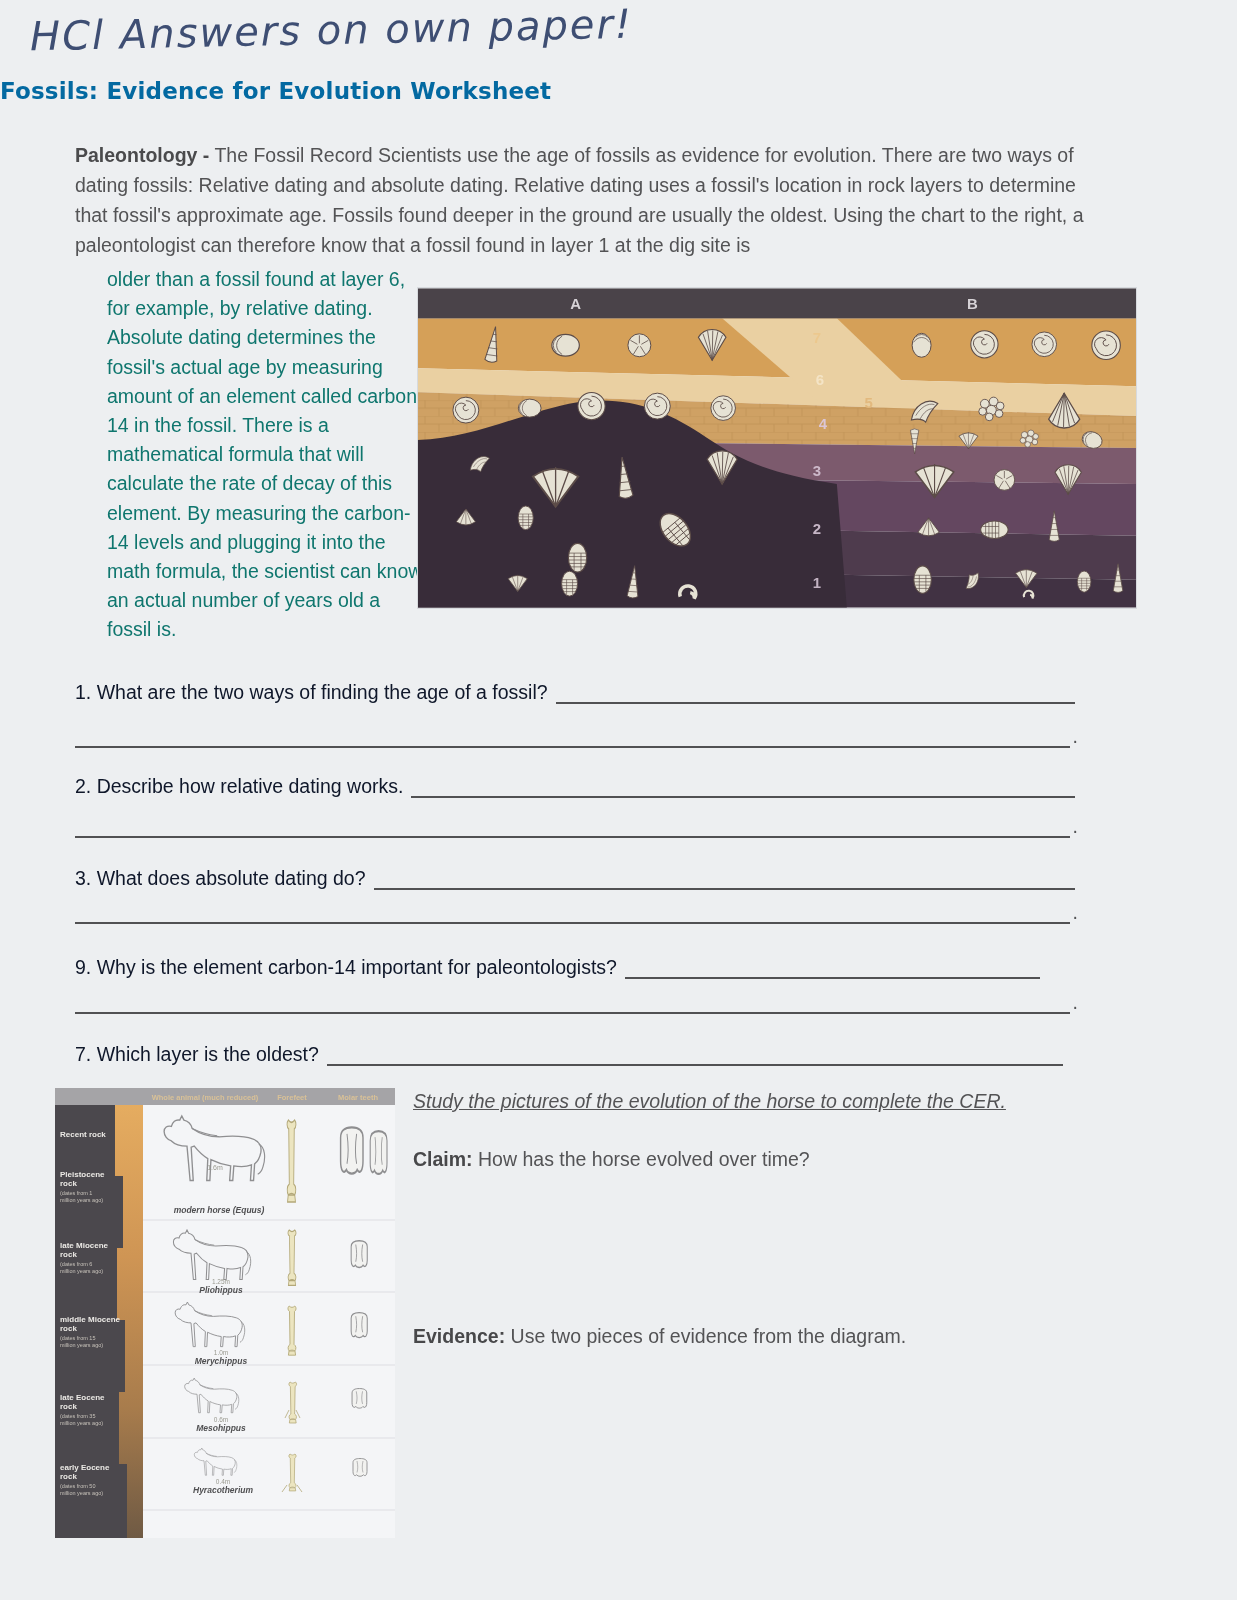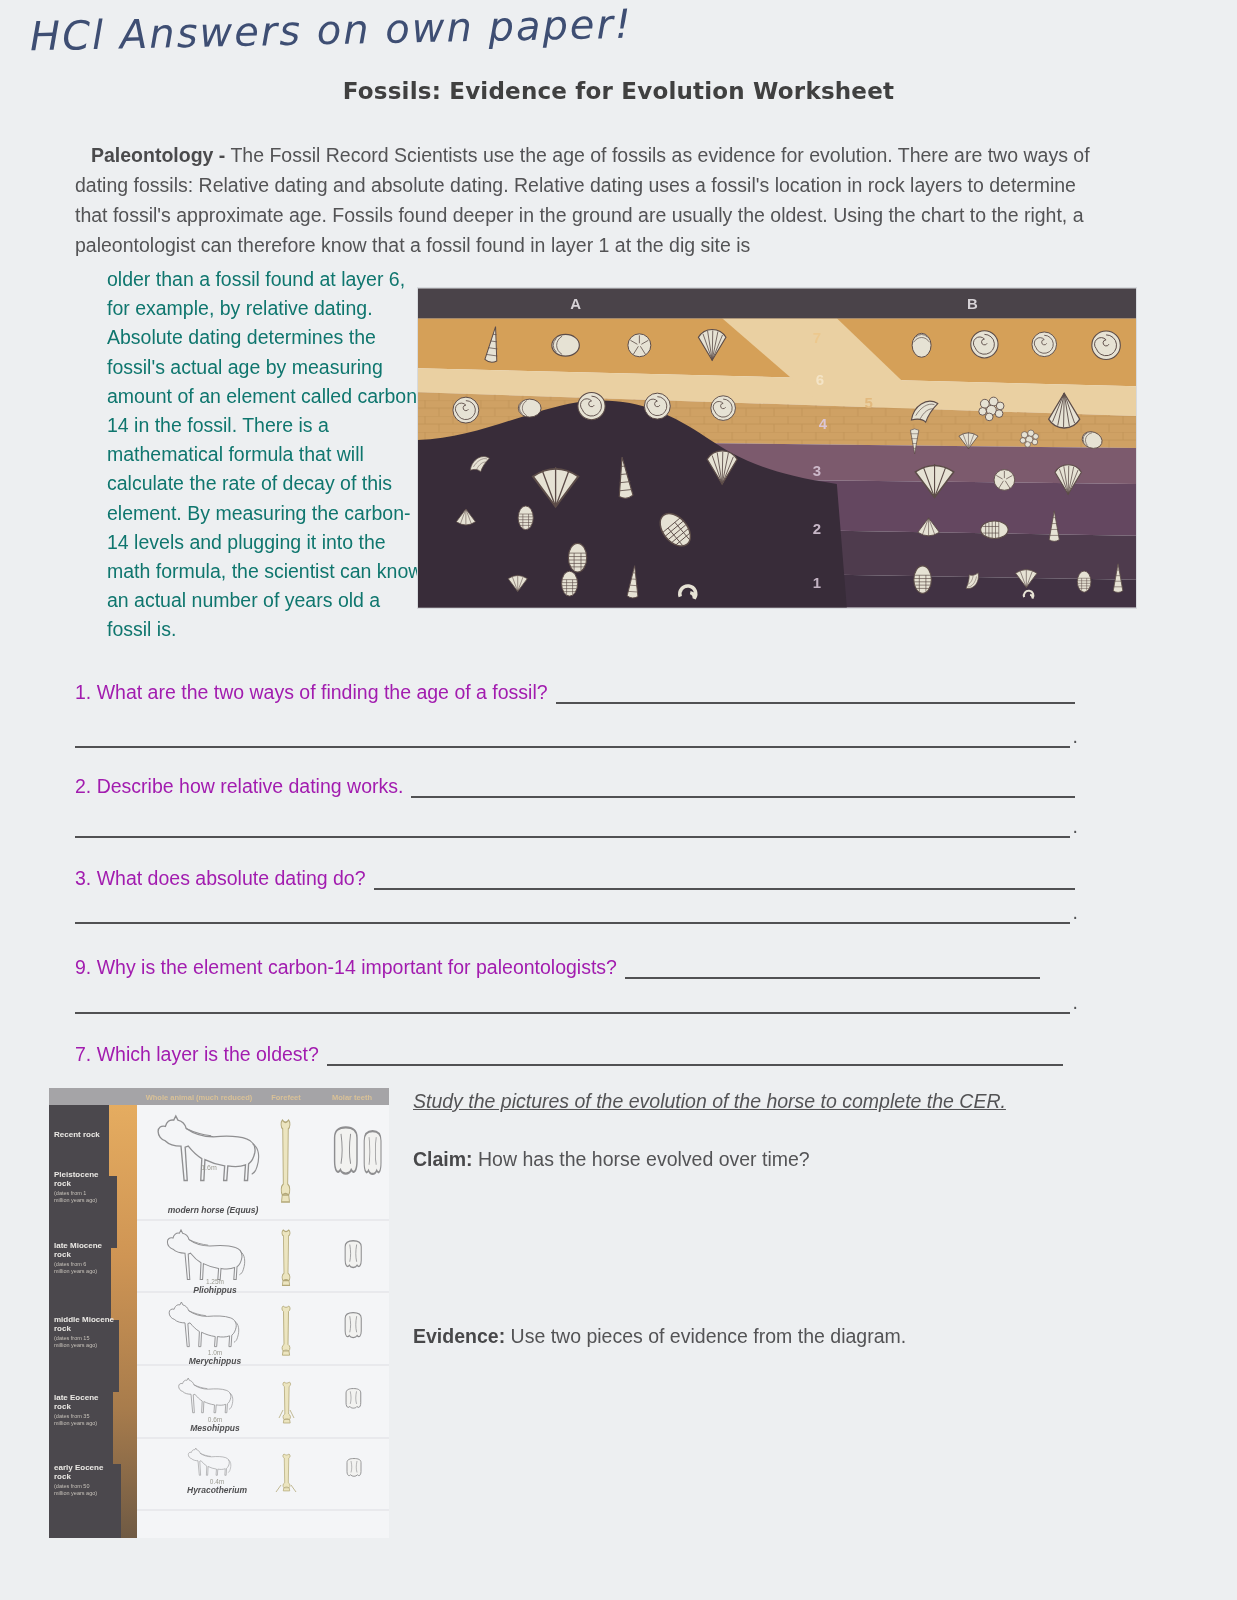--- a/index.html
+++ b/index.html
@@ -9,51 +9,51 @@
     font-family:"Liberation Sans", sans-serif; color:#515153;
   }
   .note{
     position:absolute; left:30px; top:6px; width:700px;
     font-family:"DejaVu Sans", sans-serif; font-style:italic;
     font-size:40px; letter-spacing:2px; color:#3e4e73;
     transform:rotate(-1.2deg);
     white-space:nowrap;
   }
   .title{
-    position:absolute; left:0; top:78px; width:1237px; text-align:center;
+    position:absolute; left:0; top:78px; width:1237px; 
     font-family:"DejaVu Sans", sans-serif; font-weight:700;
-    font-size:23px; color:#404040; letter-spacing:0.2px;
+    font-size:23px; color:#0369a1; letter-spacing:0.2px;
   }
   .intro-lead{
     position:absolute; left:75px; top:140px; width:1032px;
     font-size:19.5px; line-height:30px; color:#535355;
   }
-  .intro-lead b{color:#4a4a4c;margin-left:16px;}
+  .intro-lead b{color:#4a4a4c;}
   .intro-col{
     position:absolute; left:75px; top:265px; width:322px;
     font-size:19.5px; line-height:29.2px; color:#0f766e;margin-left:32px;
   }
   .fossil-fig{
     position:absolute; left:417px; top:287px; width:718px; height:320px;
     border:1px solid #d7dade; box-sizing:content-box; background:#f2f3f5;
   }
   .question{position:absolute; left:75px;}
-  .q-line{display:flex; align-items:flex-end; font-size:19.5px; color:#a21caf;}
+  .q-line{display:flex; align-items:flex-end; font-size:19.5px; color:#0f172a;}
   .q-text{white-space:nowrap;}
   .q-blank{flex:1; border-bottom:2px solid #515153; height:24px; margin-left:8px;}
   .cont-line{position:absolute; left:75px; display:flex; align-items:flex-end; font-size:19.5px; color:#535355;}
   .cont-blank{flex:1; border-bottom:2px solid #515153; height:24px;}
   .dot{margin-left:3px;}
   .cer-instruction{
     position:absolute; left:413px; top:1090px; width:700px;
     font-size:19.5px; font-style:italic; color:#535355;text-decoration:underline;
   }
   .cer-line{position:absolute; left:413px; width:700px; font-size:19.5px; color:#535355;}
   .cer-line b{color:#48484a;}
-  .horse-fig{position:absolute; left:49px; top:1080px; width:340px; height:465px;}
+  .horse-fig{position:absolute; left:55px; top:1080px; width:340px; height:465px;}
   svg text{font-family:"Liberation Sans", sans-serif;}
 </style>
 </head>
 <body>
 
 <div class="page">
 
   <div class="note">HCl Answers on own paper!</div>
 
   <div class="title">Fossils: Evidence for Evolution Worksheet</div>

